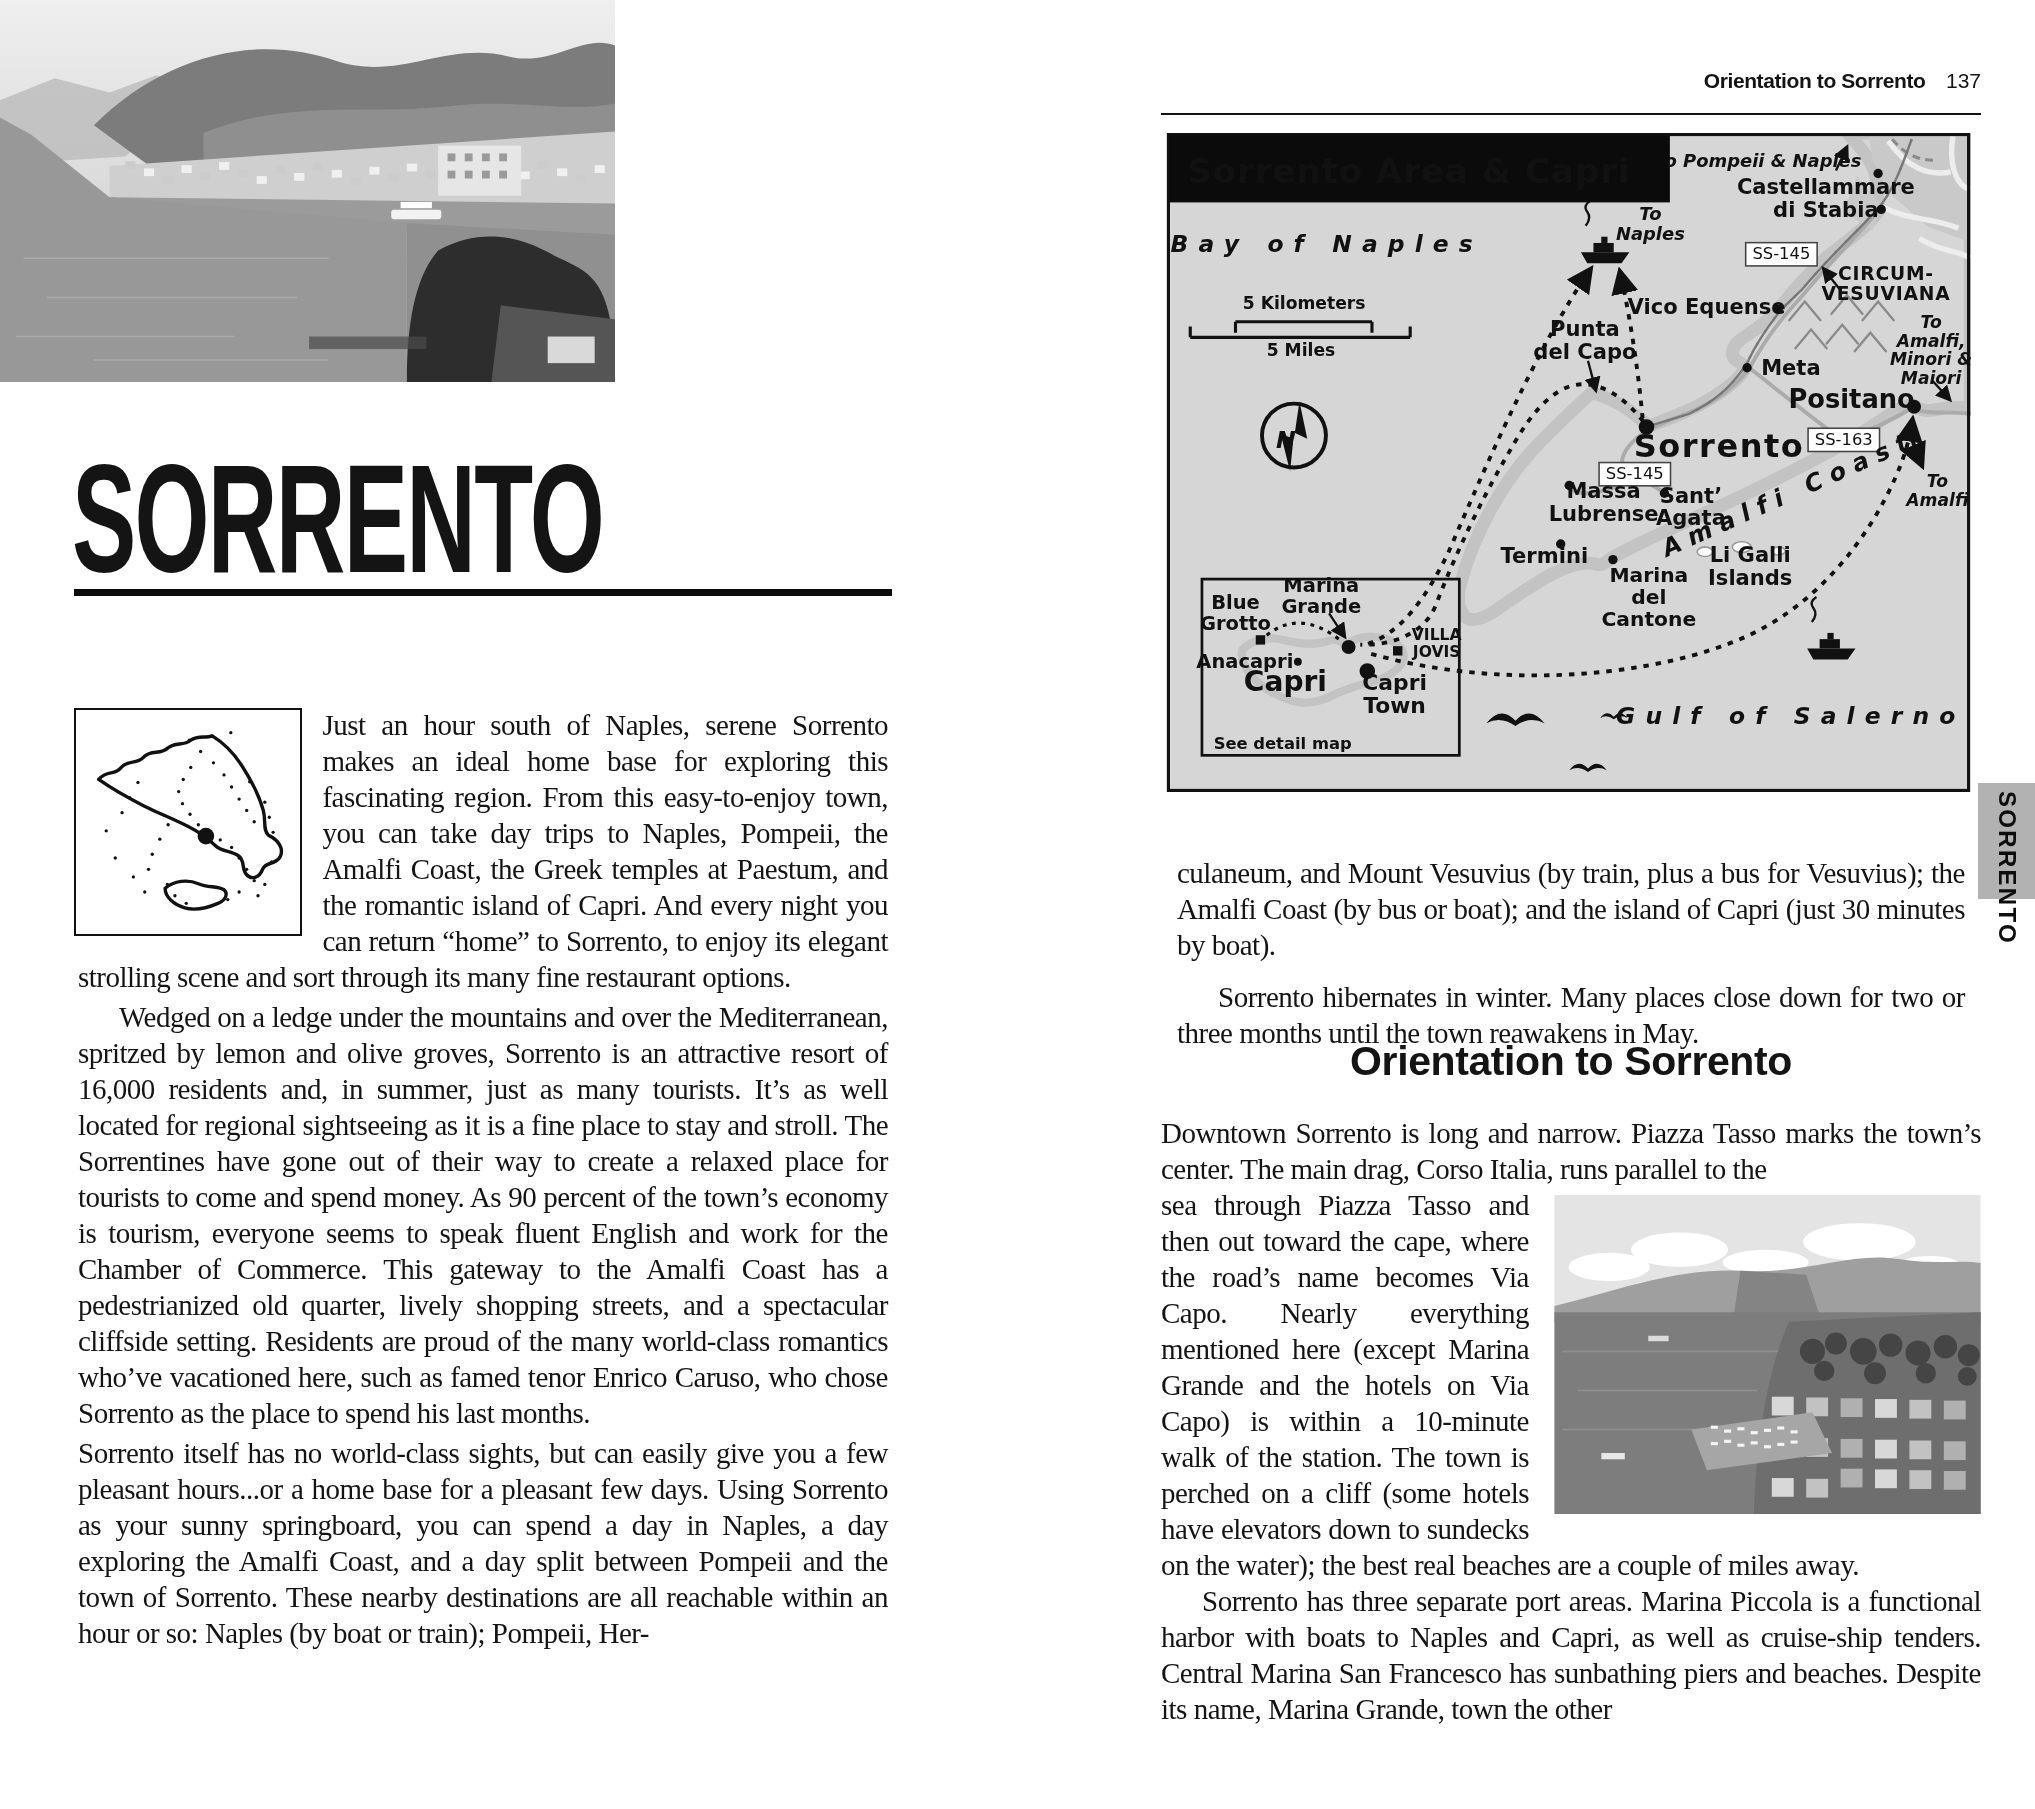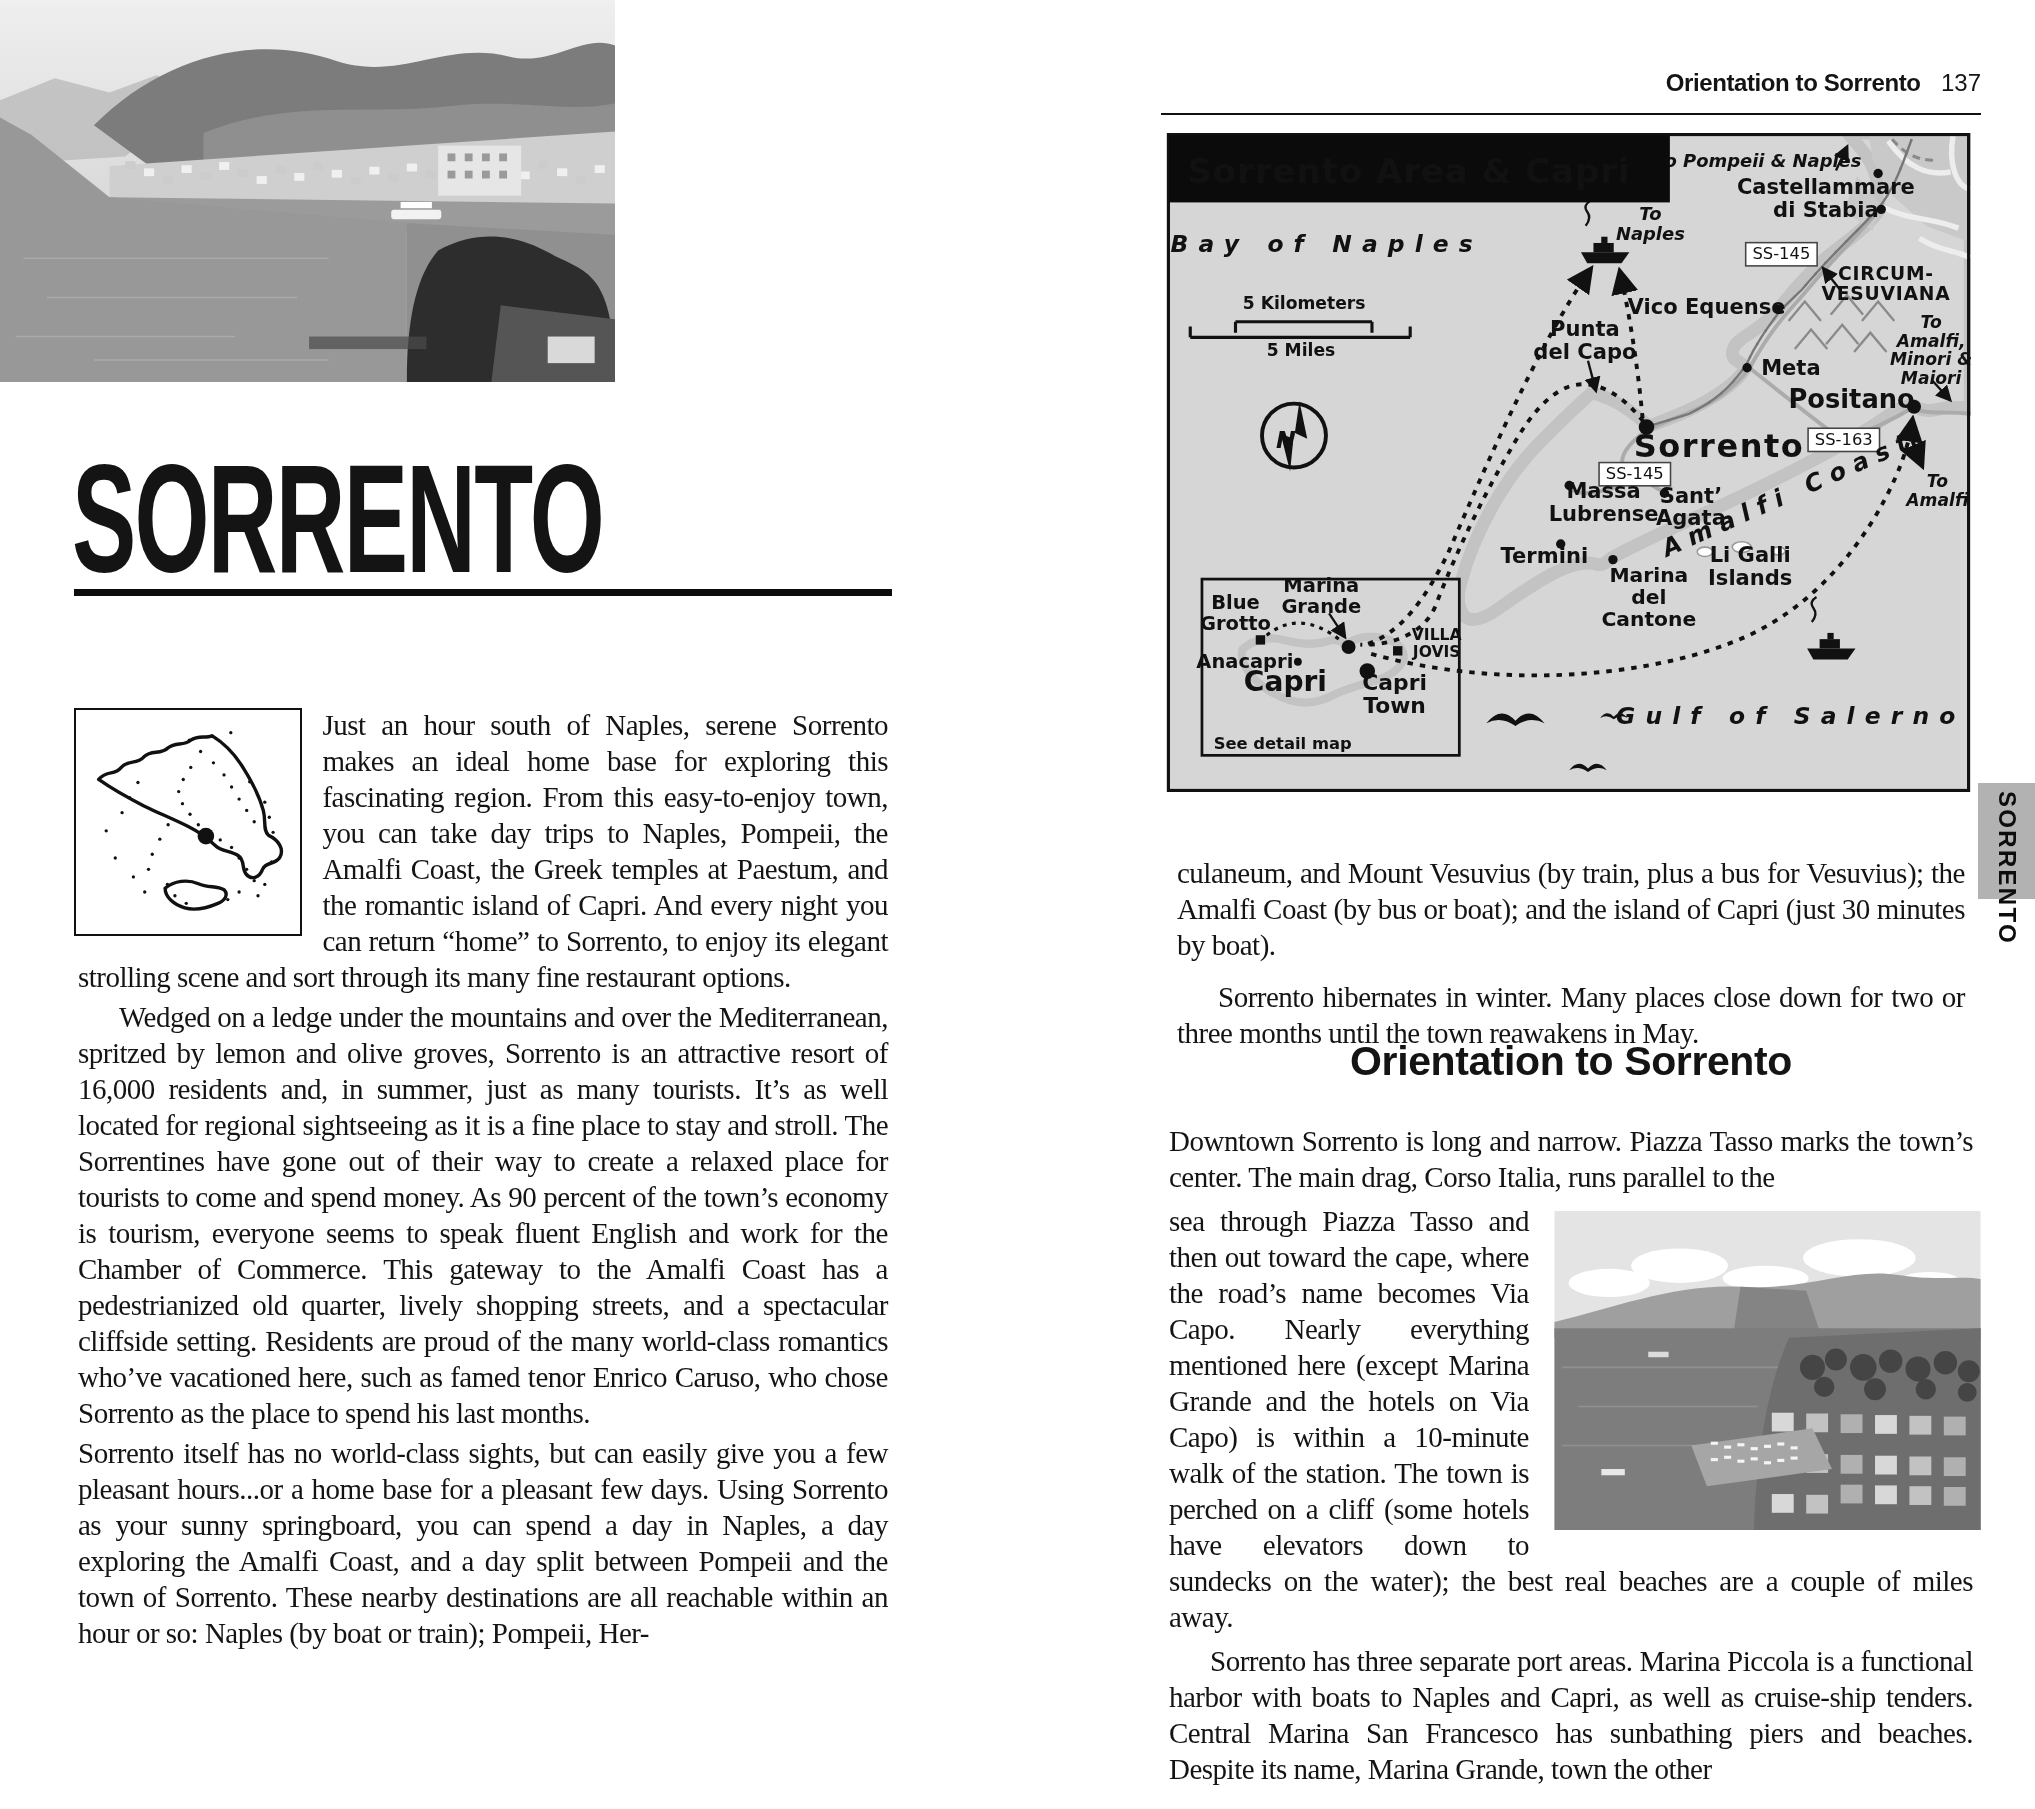--- a/index.html
+++ b/index.html
@@ -14,31 +14,31 @@
   #title-rule{left:74px;top:589px;width:818px;height:7px;background:#0c0c0c;}
   #left-col{left:74px;top:703px;width:818px;font-size:29px;line-height:36px;text-align:justify;letter-spacing:-0.5px;}
   .italy-box{float:left;width:224px;height:224px;border:2.3px solid #111;margin:4.7px 20.4px 7.8px 0;background:#fff;}
   #left-col p{margin:4px;}
   p.indent{text-indent:41px;}
   .sans-h{font-family:"Liberation Sans",sans-serif;font-weight:700;font-size:30.5px;letter-spacing:0.4px;
     margin:20.4px 0 7.8px 0 !important;text-align:left;text-indent:0;}
 
   
   #right-header{left:1161px;top:69px;width:820px;text-align:right;white-space:nowrap;
-    font-family:"Liberation Sans",sans-serif;font-size:24px;}
+    font-family:"Liberation Sans",sans-serif;font-size:21px;}
   #right-header .ht{font-weight:700;letter-spacing:-0.4px;}
   #right-header .pn{font-weight:400;margin-left:20.4px;letter-spacing:0;}
   #header-rule{left:1161px;top:113px;width:820px;height:2.3px;background:#111;}
   #map-wrap{left:1166px;top:133px;width:805px;height:659px;}
   #right-col1{left:1161px;top:839px;width:820px;font-size:29px;line-height:36px;text-align:justify;letter-spacing:-0.5px;}
   #right-col1 p{margin:16px;}
   #section-heading{left:1161px;top:1038px;width:820px;text-align:center;
     font-family:"Liberation Sans",sans-serif;font-weight:700;font-size:41px;letter-spacing:-0.4px;}
   #right-col2{left:1161px;top:1115px;width:820px;font-size:29px;line-height:36px;text-align:justify;letter-spacing:-0.5px;}
-  #right-col2 p{margin:8px;}
+  #right-col2 p{margin:0;}
   .photo2{float:right;width:427px;height:319px;margin:7.8px 0 7.8px 25px;}
   #side-tab{left:1978px;top:783px;width:57px;height:116px;background:#b2b2b2;}
   #side-tab span{display:block;margin:7.8px auto 0 auto;writing-mode:vertical-rl;
     font-family:"Liberation Sans",sans-serif;font-weight:700;font-size:24px;letter-spacing:2.3px;color:#0d0d0d;}
 
   svg text{font-family:"DejaVu Sans",sans-serif;fill:#111;}
 </style>
 </head>
 <body>
 

